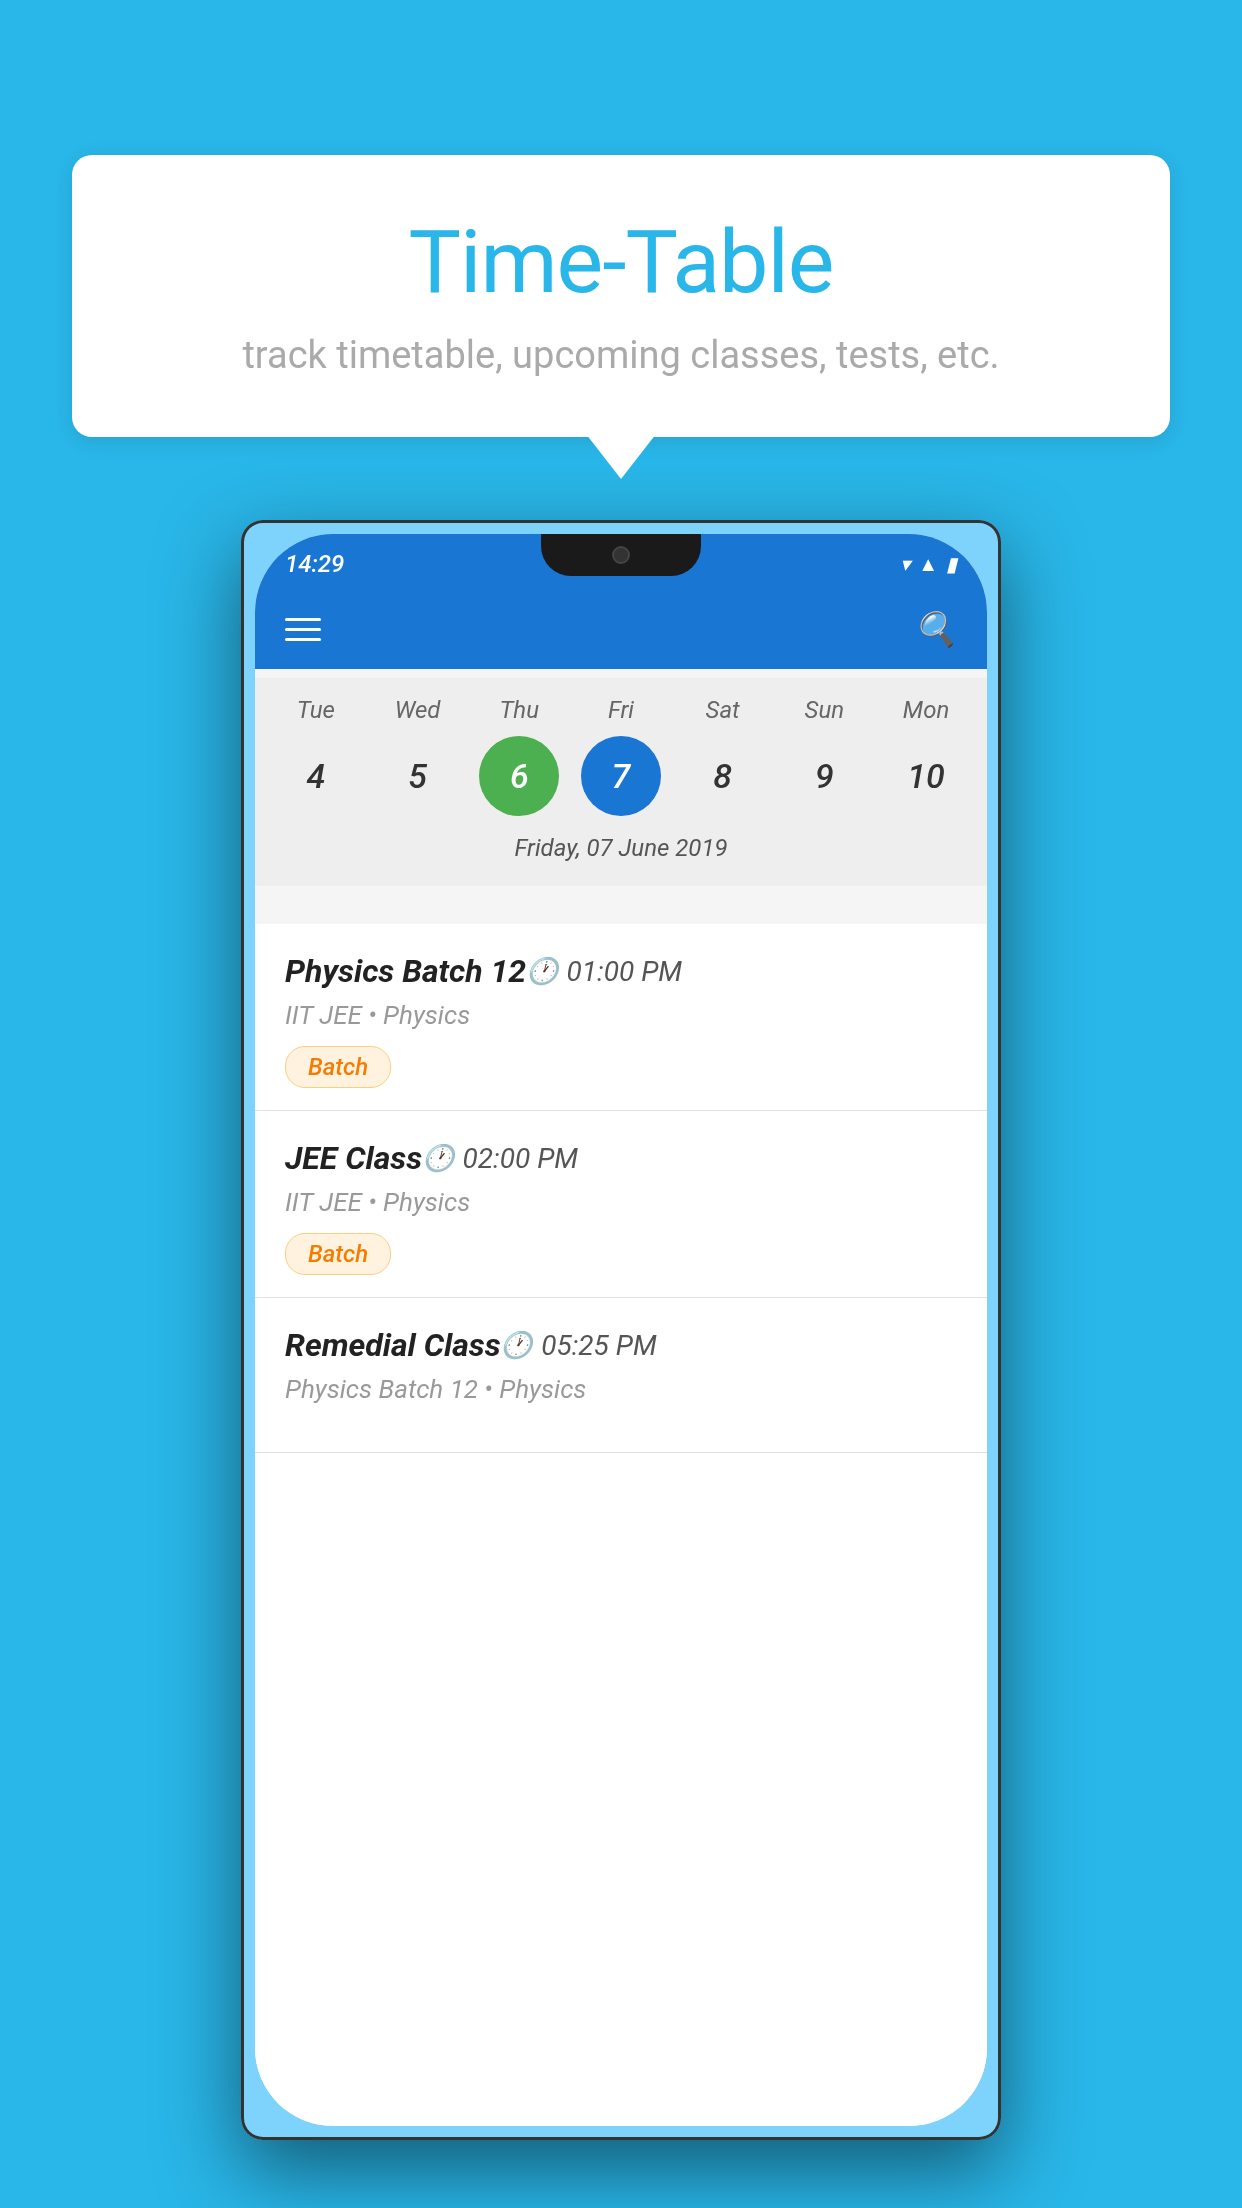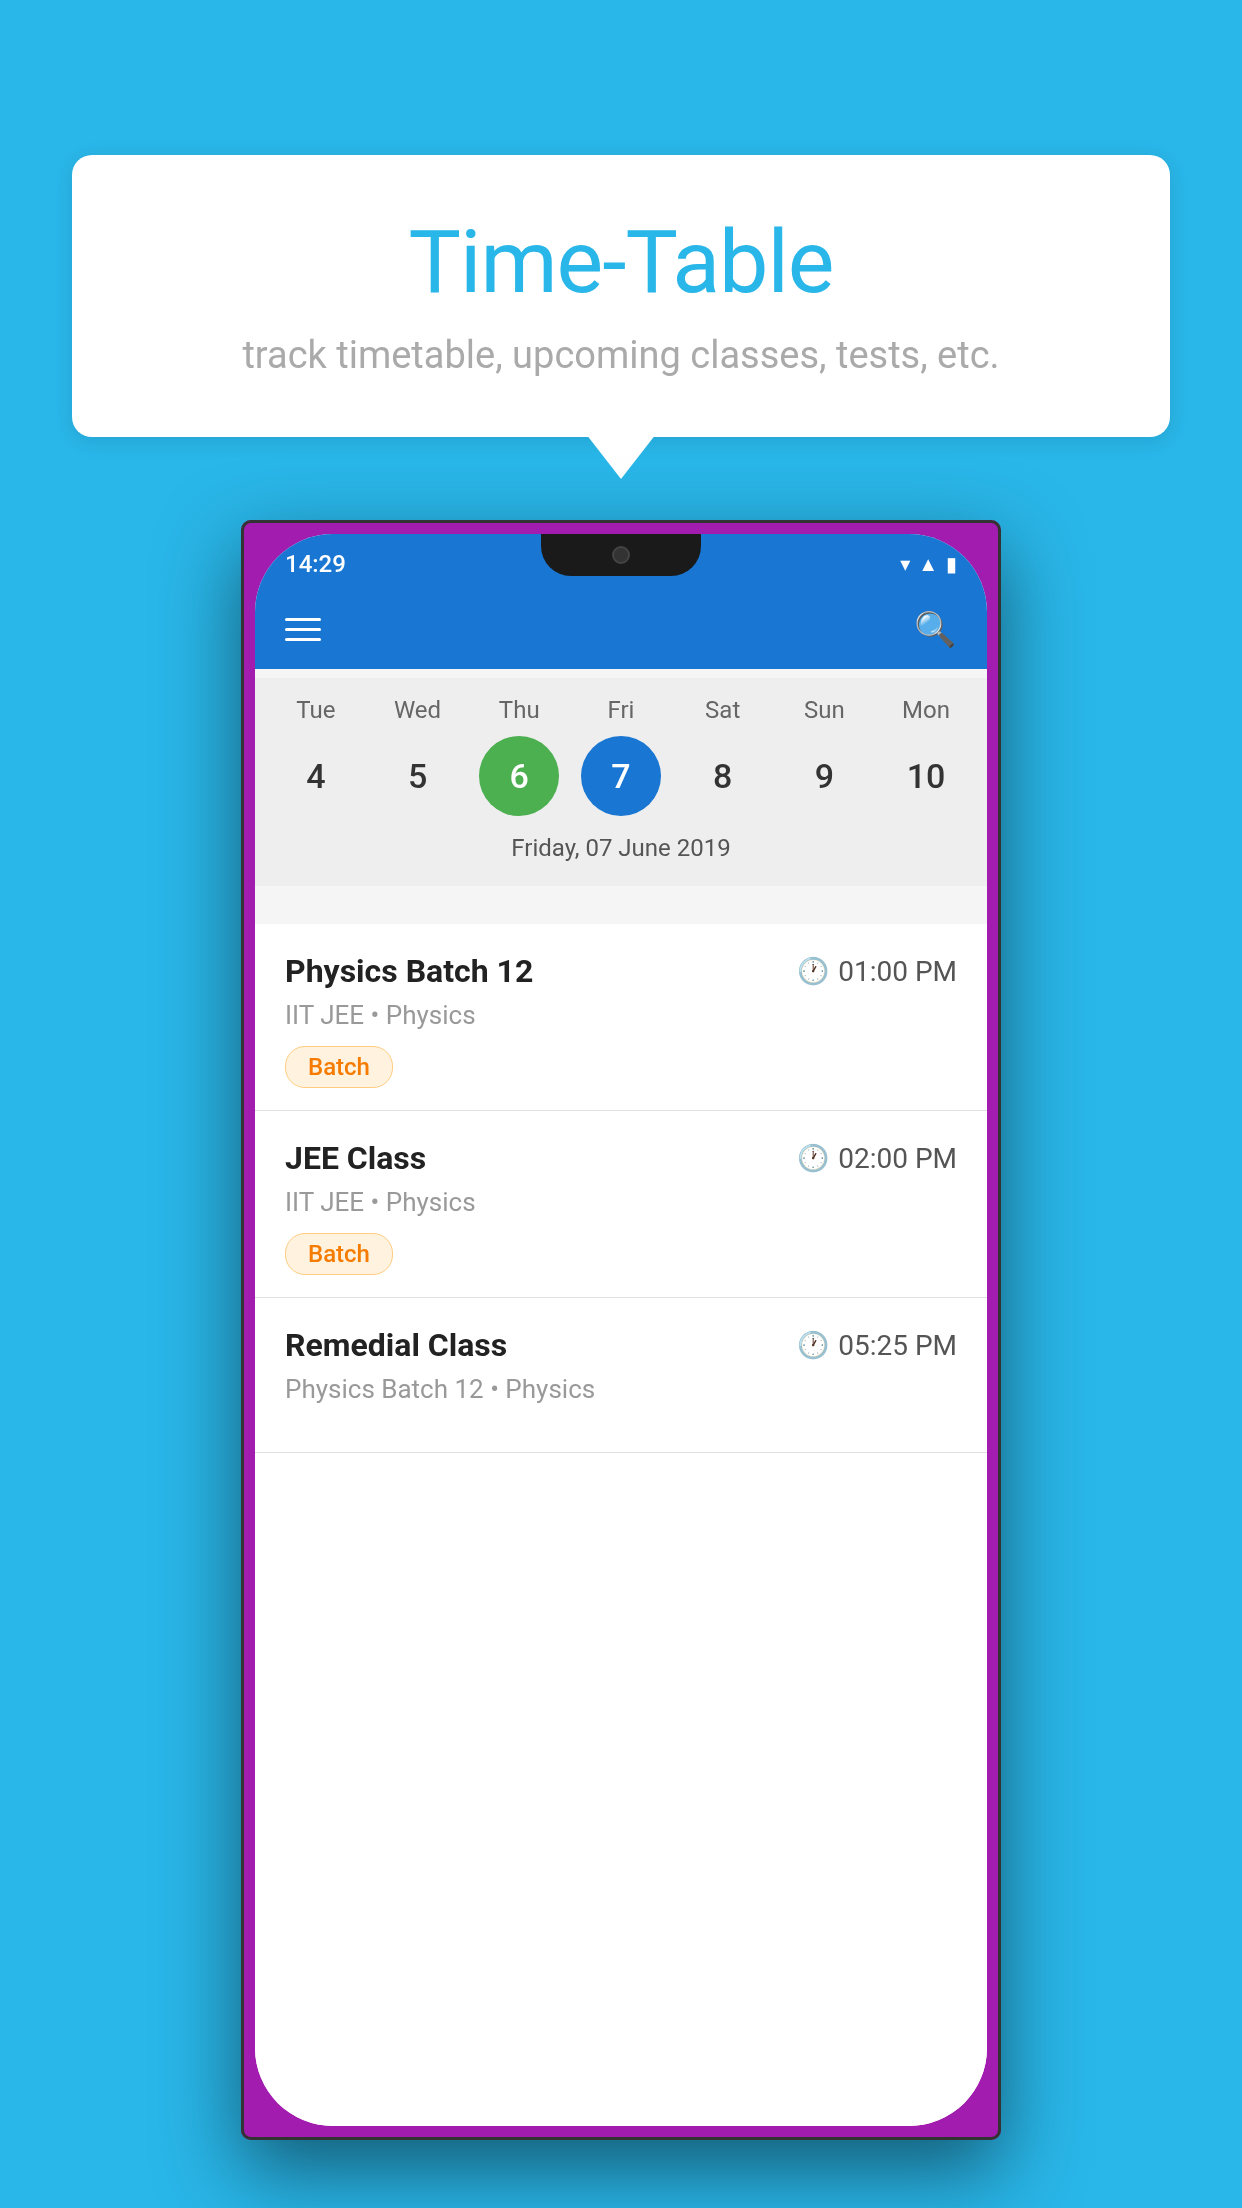--- a/index.html
+++ b/index.html
@@ -61,24 +61,25 @@
       left: 50%;
       transform: translateX(-50%);
       width: 760px;
       height: 1620px;
     }
 
     .phone-frame {
       position: relative;
       width: 100%;
       height: 100%;
-      background: #a21caf;
-      border-radius: 10px;
+      background: #7dd3fc;
+      border-radius: 22px;
       box-shadow: 0 30px 80px rgba(0,0,0,0.5), inset 0 0 0 3px #333;
       overflow: hidden;
+      font-style: italic;
     }
 
     
     .phone-frame::before {
       content: '';
       position: absolute;
       left: -8px;
       top: 280px;
       width: 8px;
       height: 80px;
@@ -281,21 +282,21 @@
     }
 
     .event-item {
       padding: 28px 30px 22px;
       border-bottom: 1px solid #e0e0e0;
       background: white;
     }
 
     .event-header {
       display: flex;
-      justify-content: space-between;
+      justify-content: flex-start;
       align-items: center;
       margin-bottom: 10px;
     }
 
     .event-title {
       font-size: 32px;
       font-weight: 700;
       color: #222;
     }
 

